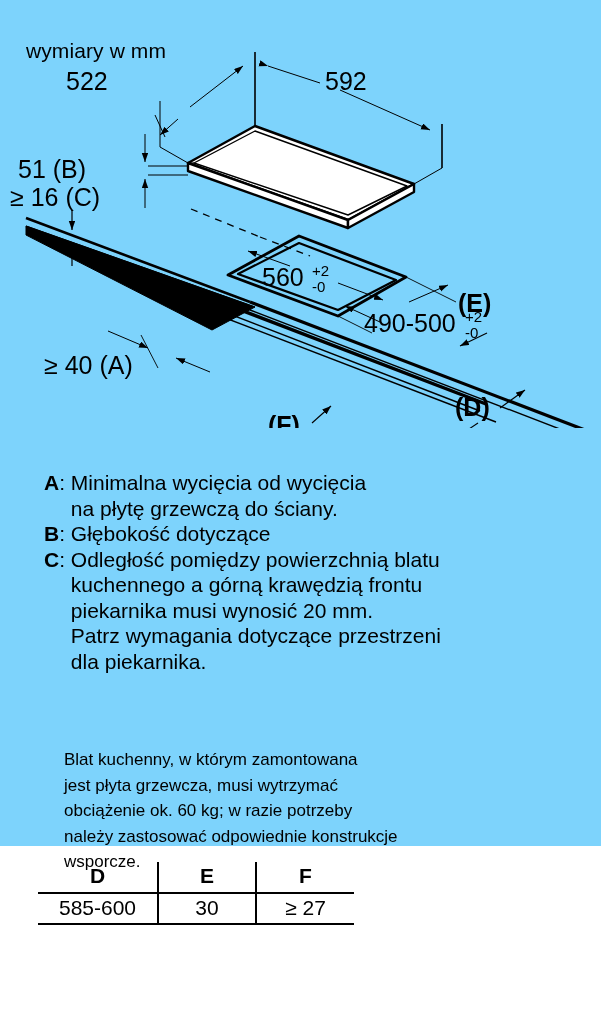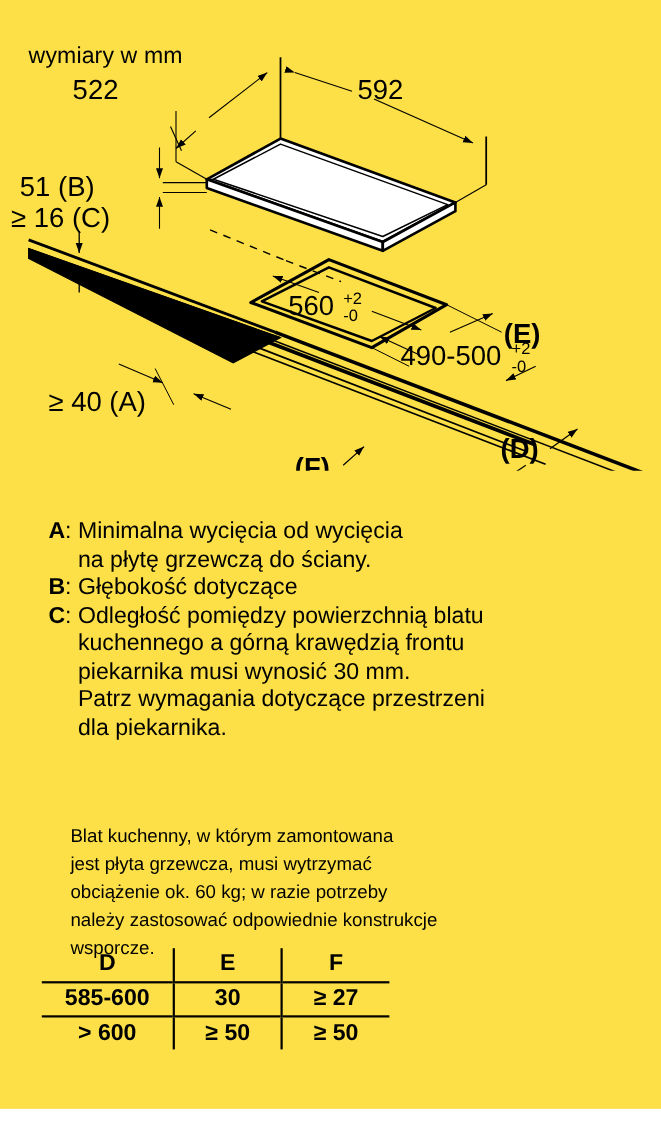--- a/index.html
+++ b/index.html
@@ -15,22 +15,22 @@
     position: relative;
     font-family: "Liberation Sans", sans-serif;
     color: #000000;
     overflow: hidden;
   }
 
   #page {
     position: absolute;
     left: 0; top: 0;
     width: 601px;
-    height: 1008px;
-    background: #fde047;
+    height: 846px;
+    background: #7dd3fc;
   }
 
   
   .unit-title {
     position: absolute;
     left: 26px;
     top: 38px;
     font-size: 21px;
     line-height: 26px;
     letter-spacing: 0.1px;
@@ -108,21 +108,21 @@
     position: absolute;
     left: 38px;
     top: 862px;
     border-collapse: collapse;
     font-size: 21px;
   }
   .dim-table th,
   .dim-table td {
     text-align: center;
     padding: 2px 10px 3px 10px;
-    font-weight: bold;
+    font-weight: normal;
     white-space: nowrap;
   }
   .dim-table th {
     font-weight: bold;
     padding-bottom: 4px;
   }
   .dim-table thead tr {
     border-bottom: 2px solid #000;
   }
   .dim-table tbody tr:first-child {
@@ -292,21 +292,21 @@
     <div class="legend-row">
       <span class="legend-key">B</span>
         <span class="legend-colon">: </span>
       <span class="legend-desc">Głębokość dotyczące</span>
     </div>
     <div class="legend-row">
       <span class="legend-key">C</span>
         <span class="legend-colon">: </span>
       <span class="legend-desc">Odległość pomiędzy powierzchnią blatu
 kuchennego a górną krawędzią frontu
-piekarnika musi wynosić 30 mm.
+piekarnika musi wynosić 20 mm.
 Patrz wymagania dotyczące przestrzeni
 dla piekarnika.</span>
     </div>
   </div>
 
   <div class="note">Blat kuchenny, w którym zamontowana
 jest płyta grzewcza, musi wytrzymać
 obciążenie ok. 60 kg; w razie potrzeby
 należy zastosować odpowiednie konstrukcje
 wsporcze.</div>
@@ -318,21 +318,16 @@
         <th class="col-e">E</th>
         <th class="col-f">F</th>
       </tr>
     </thead>
     <tbody>
       <tr>
         <td>585-600</td>
         <td>30</td>
         <td>≥ 27</td>
       </tr>
-      <tr>
-        <td>&gt; 600</td>
-        <td>≥ 50</td>
-        <td>≥ 50</td>
-      </tr>
     </tbody>
   </table>
 
 </div>
 
 </body></html>

